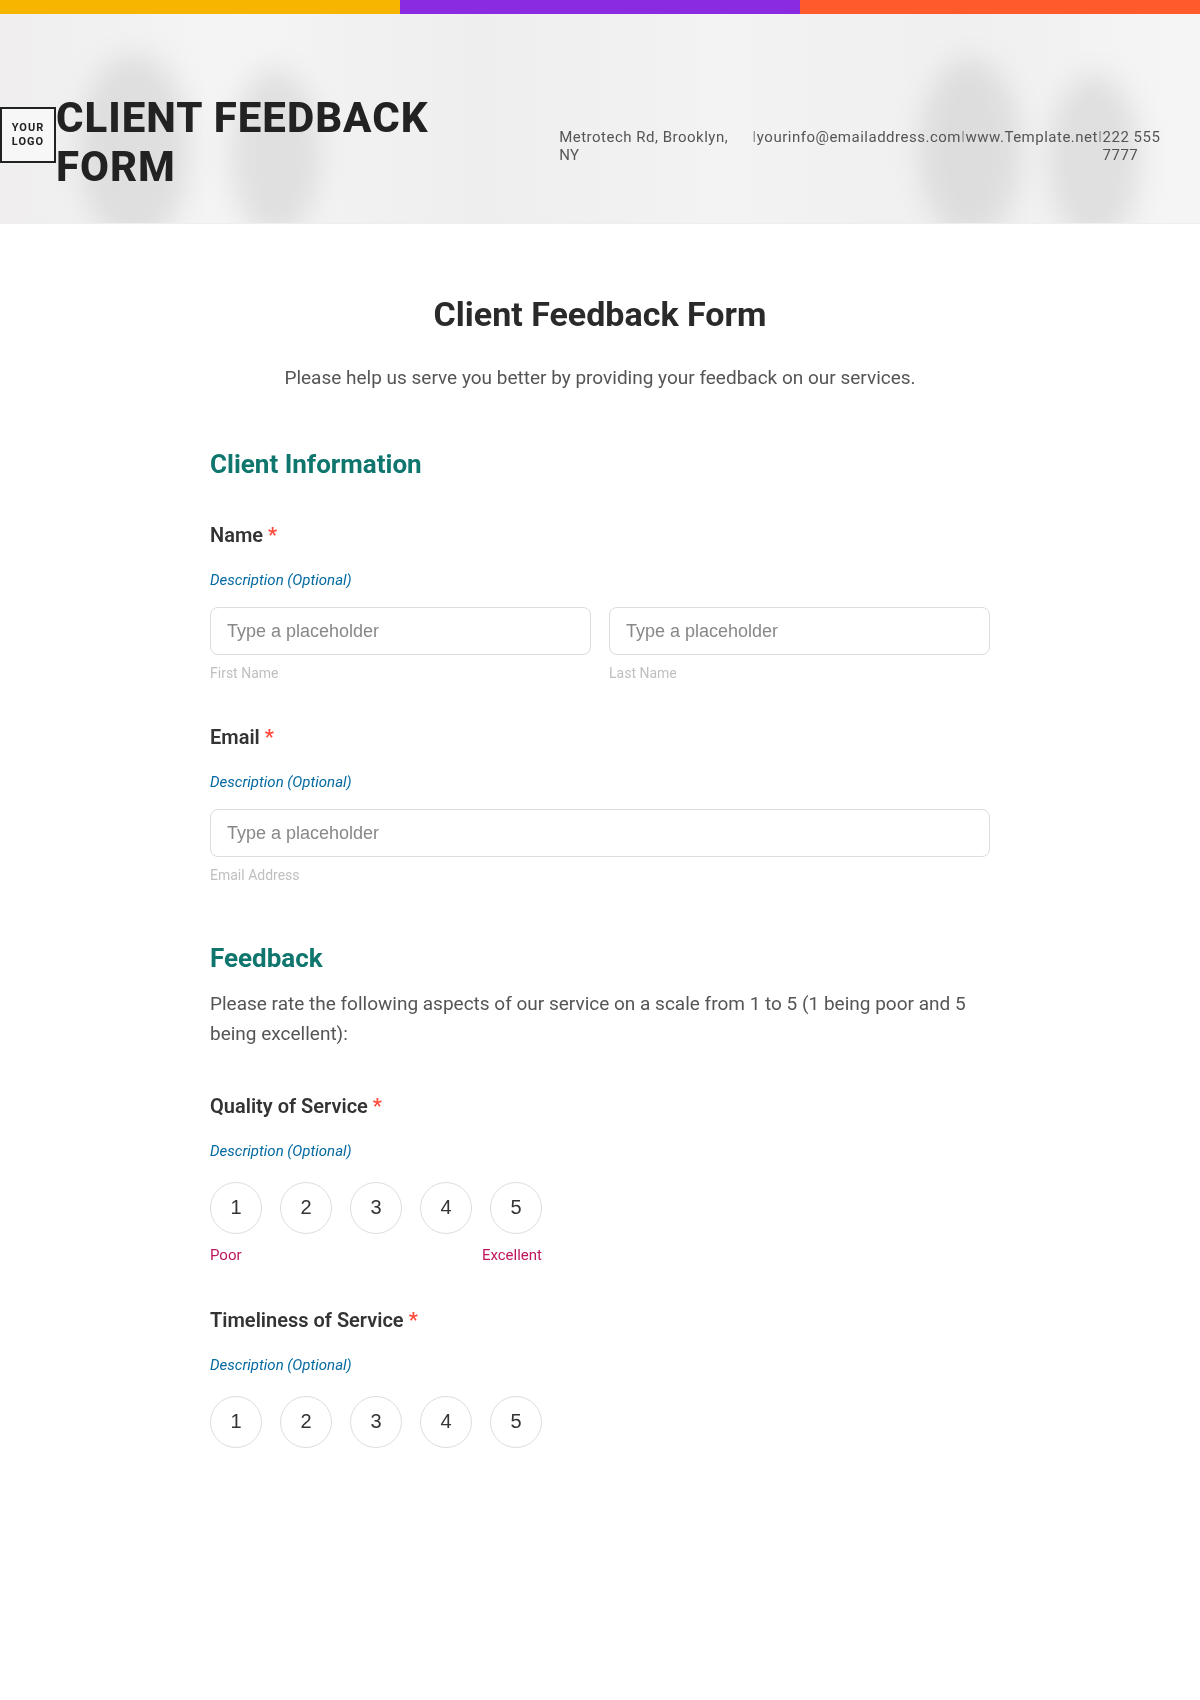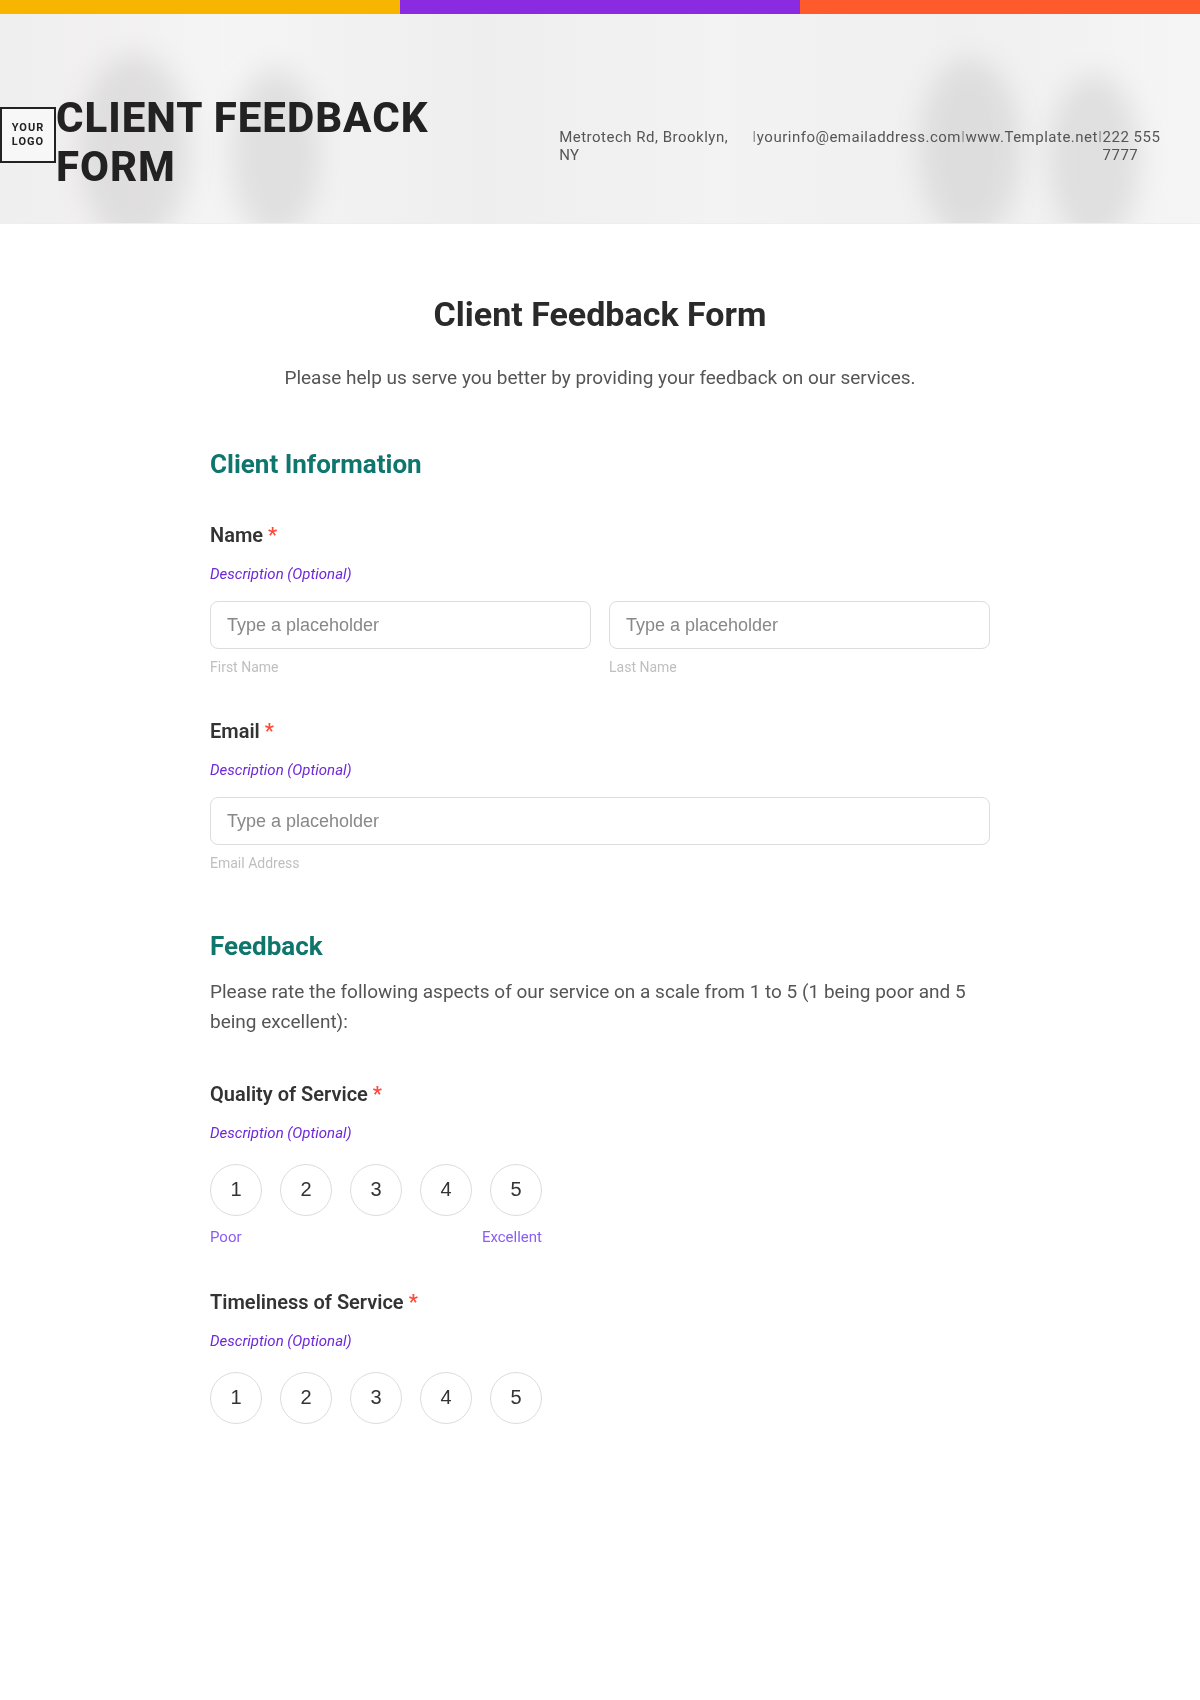--- a/index.html
+++ b/index.html
@@ -91,23 +91,23 @@
   }
   .field-block { margin-top: 44px; }
   .field-label {
     font-size: 20px;
     font-weight: 600;
     color: #333;
   }
   .req { color: #ff4a3a; font-weight: 700; }
   .field-desc {
     font-size: 15px;
-    color: #6d28d9;
+    color: #0369a1;
     font-style: italic;
-    margin-top: 18px;
+    margin-top: 24px;
   }
   .row-2 {
     display: flex;
     gap: 18px;
     margin-top: 18px;
   }
   .row-2 > div { flex: 1; display: flex; flex-direction: column; }
   .text-input {
     width: 100%;
     height: 48px;
@@ -141,21 +141,21 @@
     color: #333;
     cursor: pointer;
     display: flex; align-items: center; justify-content: center;
   }
   .rating-captions {
     display: flex;
     width: 332px; 
     justify-content: space-between;
     margin-top: 12px;
     font-size: 15px;
-    color: #8b5cf6;
+    color: #be185d;
   }
 </style>
 </head>
 <body>
 
 <div class="top-stripe">
   <div class="stripe" style="background:#f7b500"></div>
   <div class="stripe" style="background:#8a2be2"></div>
   <div class="stripe" style="background:#ff5a2c"></div>
 </div>

